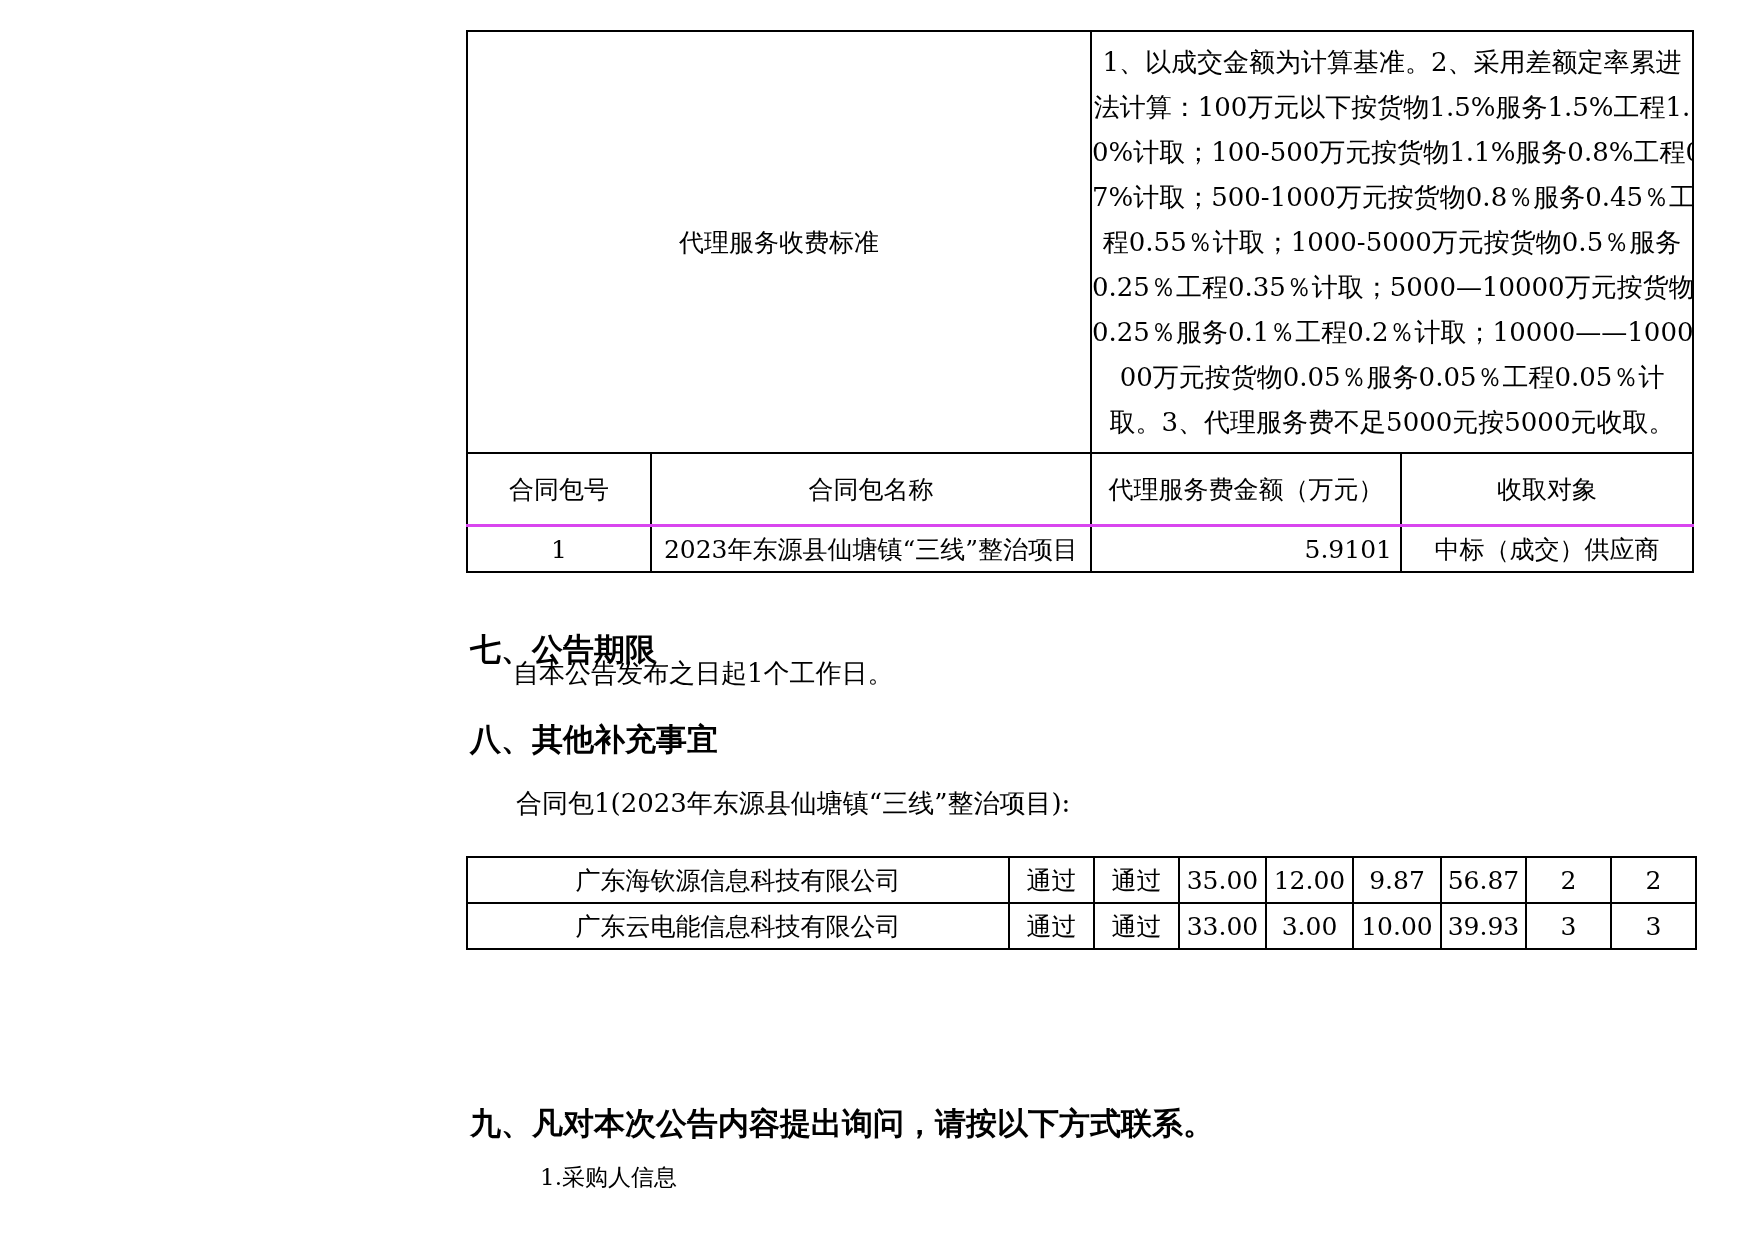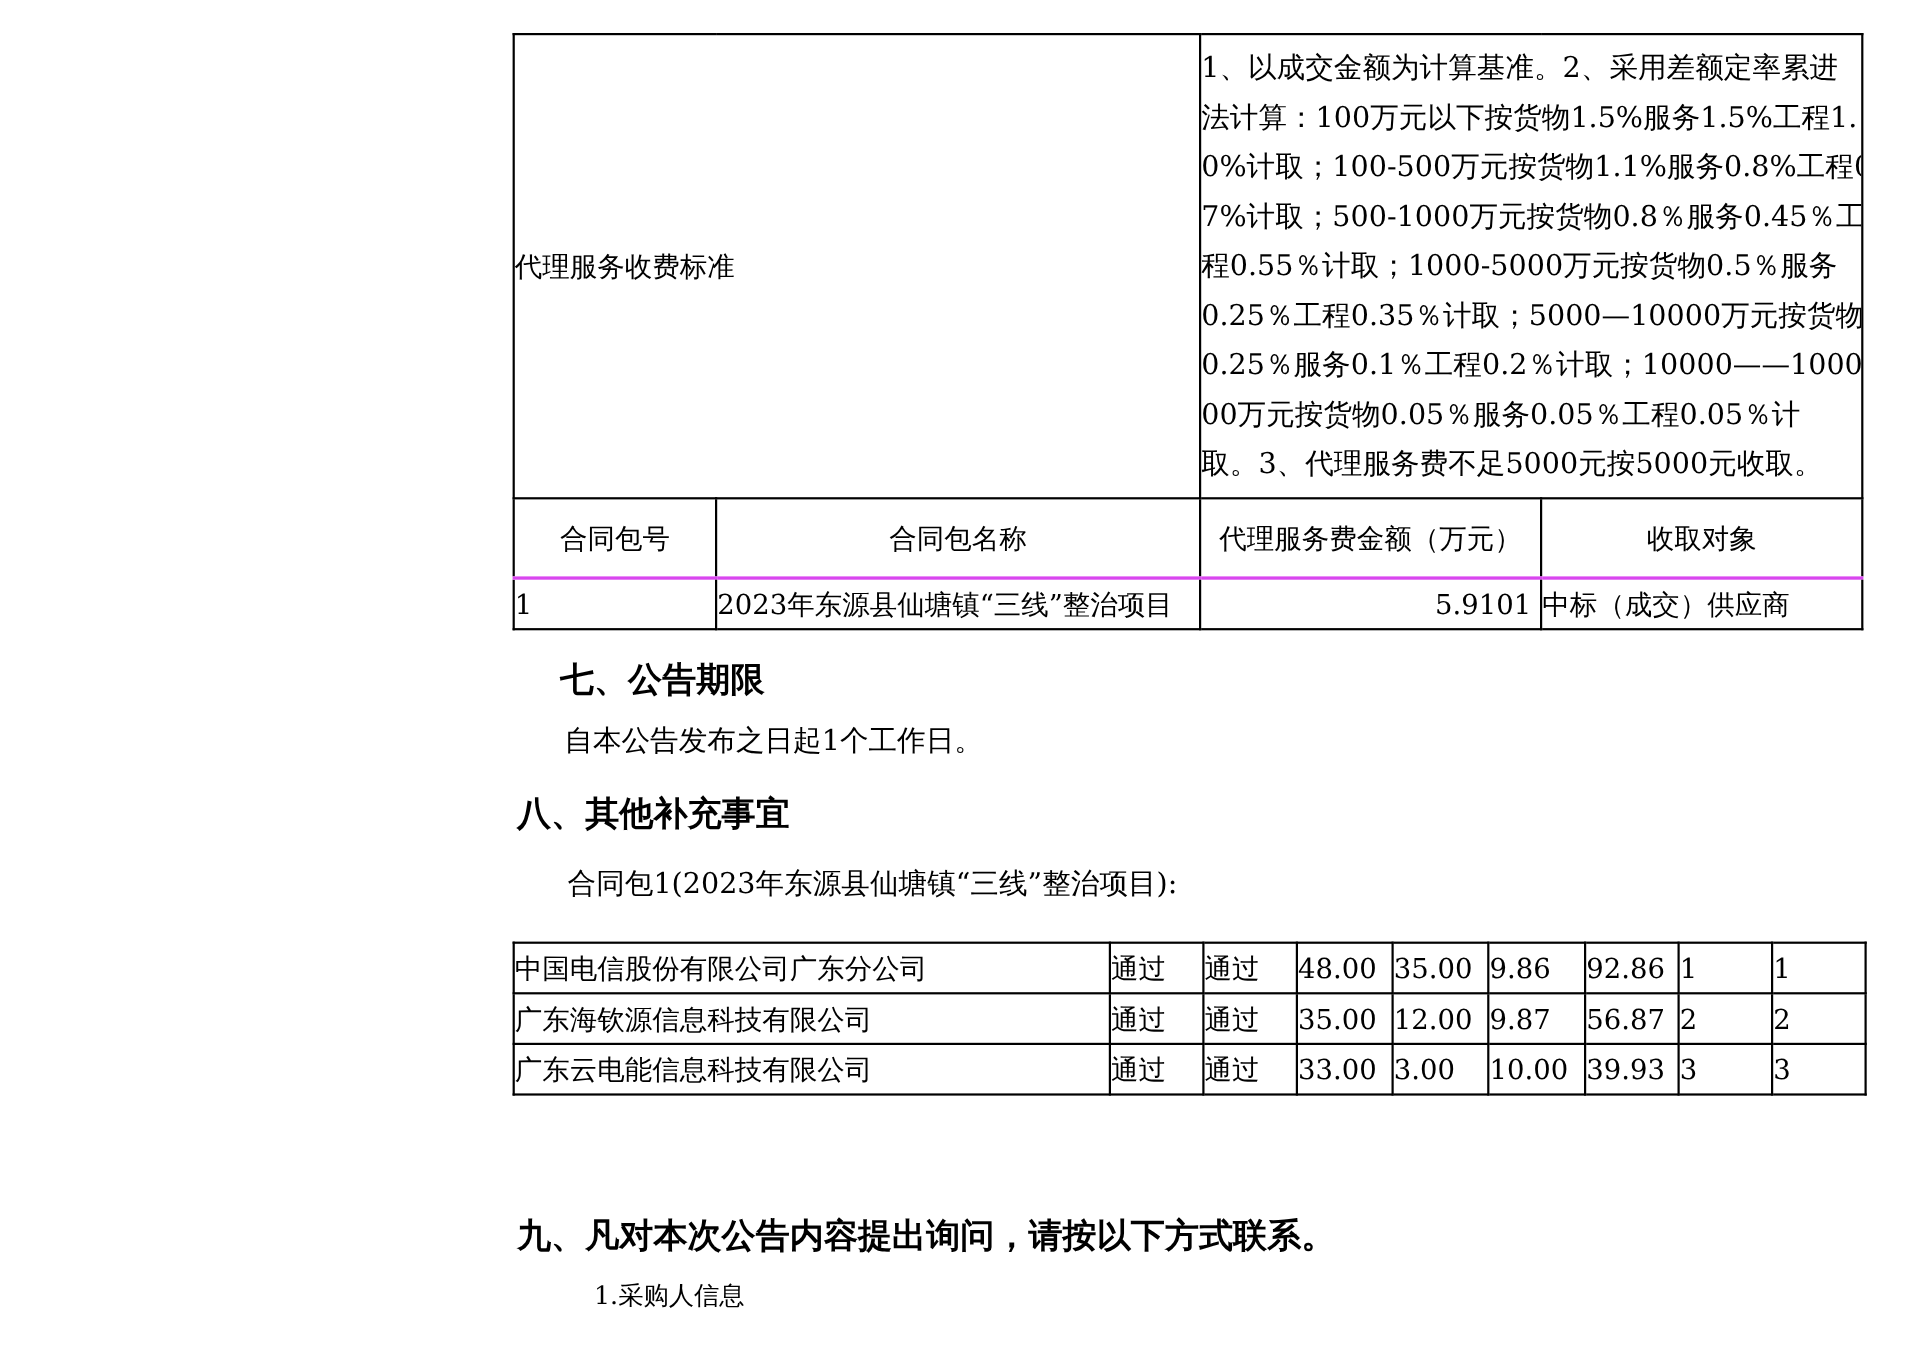--- a/index.html
+++ b/index.html
@@ -6,21 +6,21 @@
   body{
     width:1755px;height:1241px;
     background:#ffffff;color:#000;
     font-family:"DejaVu Serif","Liberation Serif",serif;
     position:relative;overflow:hidden;
   }
   table{border-collapse:collapse;table-layout:fixed;}
   .t1{position:absolute;left:466px;top:30px;width:1226px;}
   .t2{position:absolute;left:466px;top:856px;width:1231px;}
   .t1 td,.t1 th,.t2 td,.t2 th{
-    border:2px solid #000;font-weight:normal;
+    border:2px solid #000;font-weight:normal;text-align:center;
     vertical-align:middle;overflow:hidden;padding:0;
   }
   .t1 .big-label{font-size:25px;height:420px;}
   .t1 .big-text{height:420px;vertical-align:middle;}
   .fee-lines{padding:0 12px;text-align:left;}
   .fee-line{font-size:26px;line-height:45px;white-space:nowrap;}
   .t1 .hdr th{font-size:25px;height:70px;border-bottom:3px solid #d946ef;}
   .t1 .data td{font-size:25px;height:44px;}
   .amount{text-align:right !important;padding-right:8px !important;}
   .t2 th{font-size:25px;line-height:34px;height:78px;white-space:pre-line;border-bottom:3px solid #000;}
@@ -62,50 +62,39 @@
   </tr>
   <tr class="data">
     <td>1</td>
     <td>2023年东源县仙塘镇“三线”整治项目</td>
     <td class="amount">5.9101</td>
     <td>中标（成交）供应商</td>
   </tr>
 </tbody>
   </table>
 
-<div class="heading" style="top:597px;margin-left:39px;">七、公告期限</div>
+<div class="heading" style="top:629px;">七、公告期限</div>
 <div class="body-line" style="left:513px;top:656px;">自本公告发布之日起1个工作日。</div>
 
 <div class="heading" style="top:719px;">八、其他补充事宜</div>
 <div class="body-line" style="left:516px;top:786px;">合同包1(2023年东源县仙塘镇“三线”整治项目):</div>
 
 <table class="t2">
   <colgroup>
     <col style="width:542px">
       <col style="width:85px">
       <col style="width:85px">
     <col style="width:87px">
       <col style="width:87px">
       <col style="width:88px">
     <col style="width:85px">
       <col style="width:85px">
       <col style="width:85px">
   </colgroup>
   <tbody>
-  <tr>
-    <td>中国电信股份有限公司广东分公司</td>
-    <td>通过</td>
-    <td>通过</td>
-    <td>48.00</td>
-    <td>35.00</td>
-    <td>9.86</td>
-    <td>92.86</td>
-    <td>1</td>
-    <td>1</td>
-  </tr>
   <tr>
     <td>广东海钦源信息科技有限公司</td>
     <td>通过</td>
     <td>通过</td>
     <td>35.00</td>
     <td>12.00</td>
     <td>9.87</td>
     <td>56.87</td>
     <td>2</td>
     <td>2</td>

